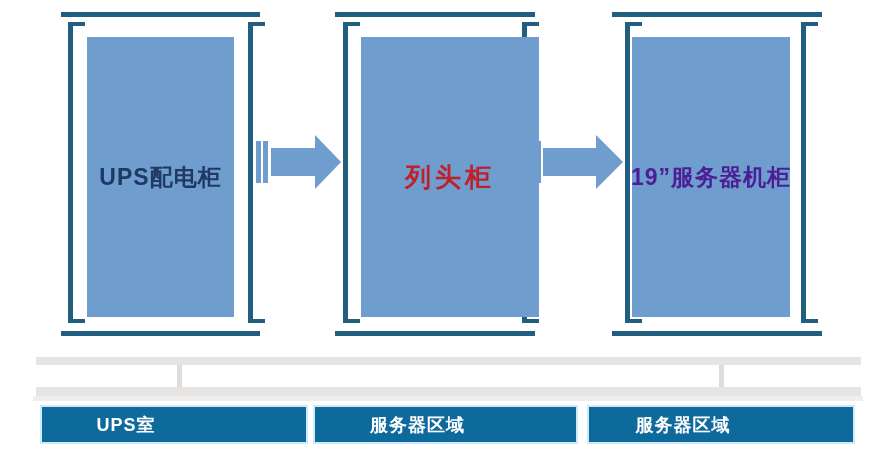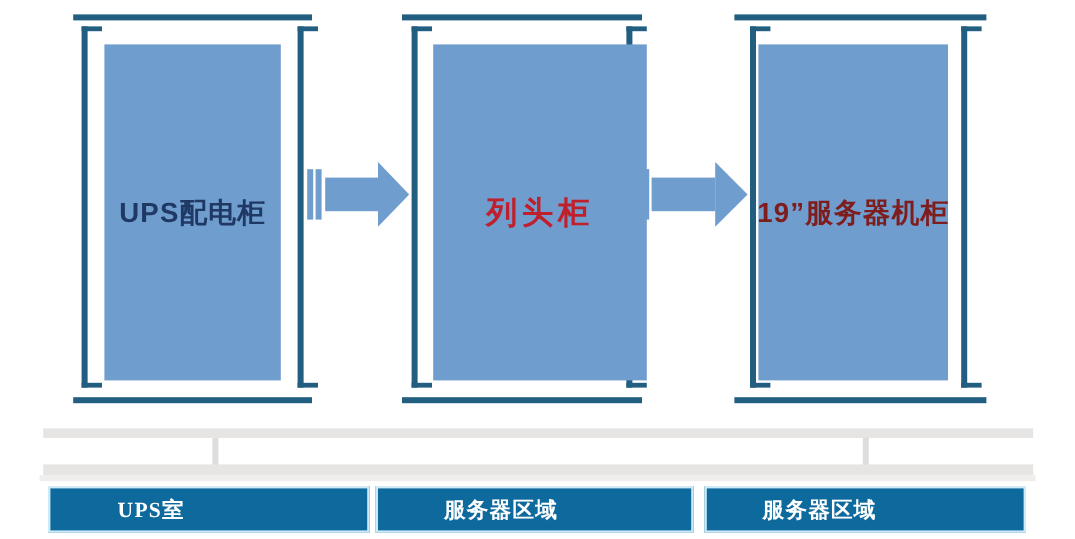--- a/index.html
+++ b/index.html
@@ -84,21 +84,21 @@
     display:flex;align-items:center;justify-content:center;
     color:var(--zone_text,#ffffff);
     font-weight:bold;font-size:18px;
   }
   #zone1{left:40px;width:268px;}
   #zone2{left:313px;width:265px;}
   #zone3{left:587px;width:268px;}
   #zone1 .zone-label{transform:translateX(-48px);}
   #zone2 .zone-label{transform:translateX(-28px);}
   #zone3 .zone-label{transform:translateX(-38px);}
-  .zone-label{white-space:nowrap;letter-spacing:1px;font-family:Liberation Serif, serif;}
+  .zone-label{white-space:nowrap;letter-spacing:1px;}
 </style>
 </head>
 <body>
 
 <div id="canvas">
 
   <div class="cabinet cab1">
     <div class="cab-topbar"></div>
     <div class="bracket bracket-left"></div>
     <div class="bracket bracket-right"></div>
@@ -130,21 +130,21 @@
     <div class="dash d2"></div>
     <div class="arrow-shaft"></div>
     <div class="arrow-head"></div>
   </div>
 
   <div class="cabinet cab3">
     <div class="cab-topbar"></div>
     <div class="bracket bracket-left"></div>
     <div class="bracket bracket-right"></div>
     <div class="cab-fill">
-      <span class="cab-label" style="color:#7f1d1d">19”服务器机柜</span>
+      <span class="cab-label" style="color:#4c1d95">19”服务器机柜</span>
     </div>
     <div class="cab-bottombar"></div>
   </div>
 
   <div class="gray-bar" id="gbar1"></div>
   <div class="vconn" id="vconn1"></div>
   <div class="vconn" id="vconn2"></div>
   <div class="gray-bar" id="gbar2"></div>
   <div class="gray-bar" id="gbar2b"></div>
 

